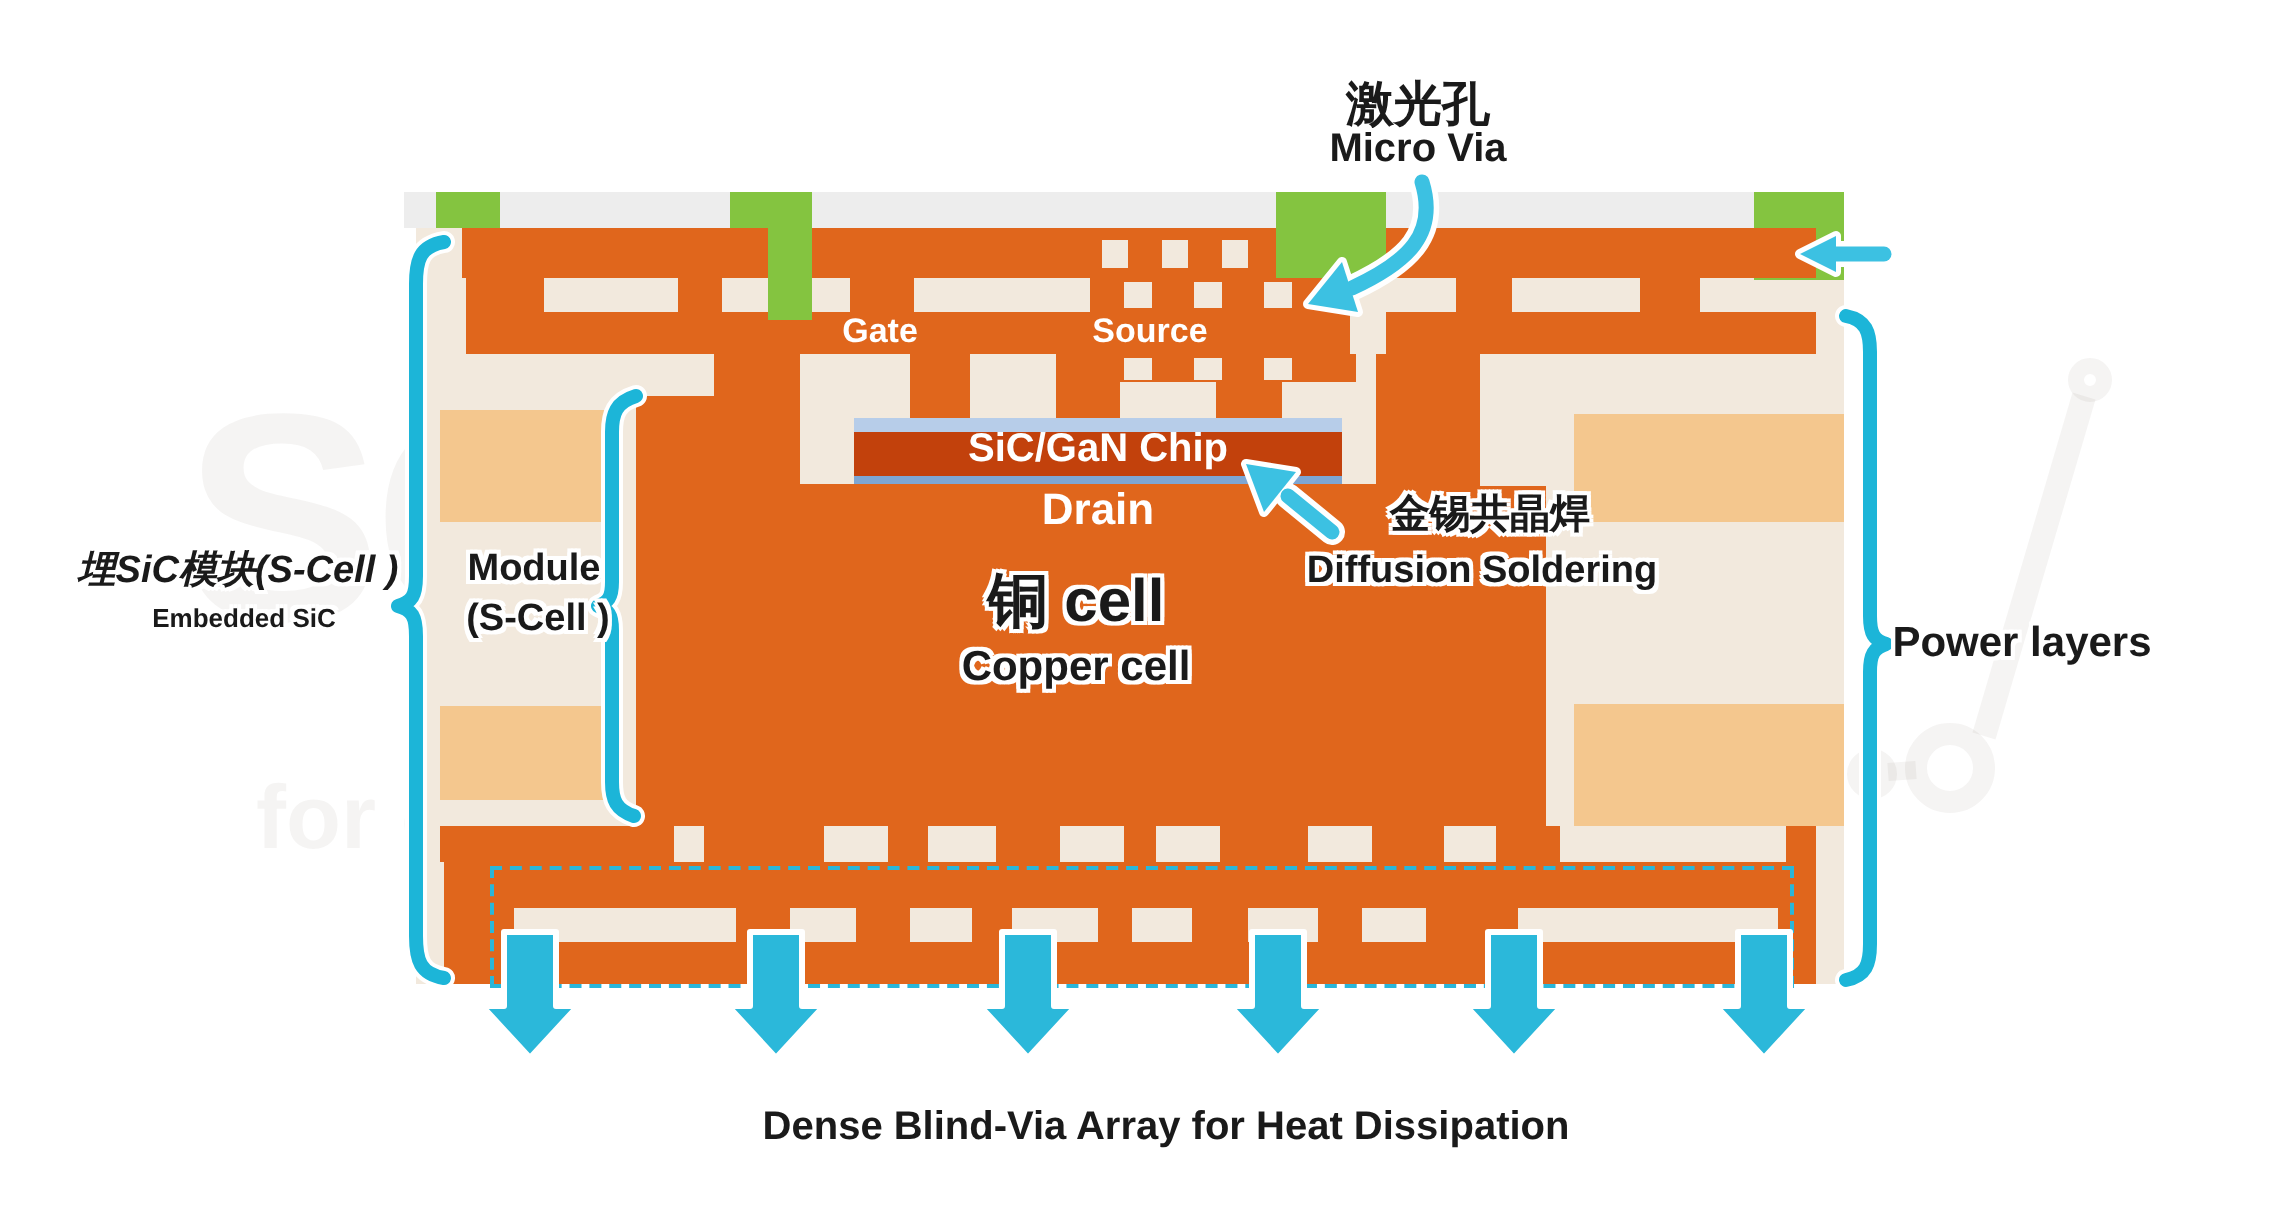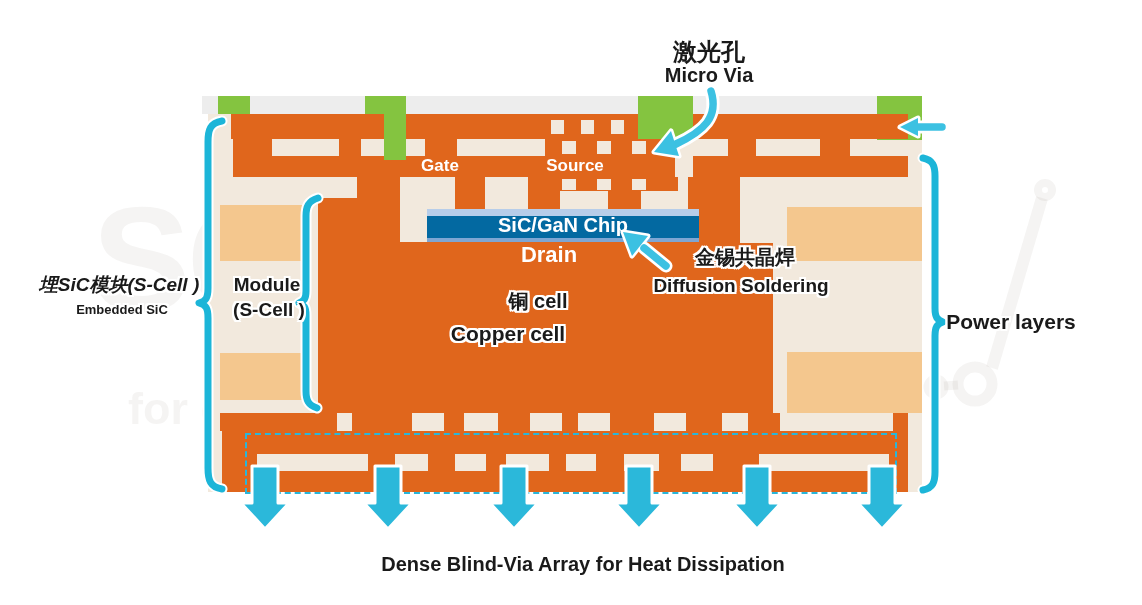--- a/index.html
+++ b/index.html
@@ -14,21 +14,21 @@
   .graybar{background:#ededed;}
   .lbl{position:absolute;font-weight:bold;color:#1a1a1a;white-space:nowrap;z-index:7;
        transform:translate(-50%,-50%);}
   .outline{text-shadow:-2px -2px 0 #fff,2px -2px 0 #fff,-2px 2px 0 #fff,2px 2px 0 #fff,
            0 -2px 0 #fff,0 2px 0 #fff,-2px 0 0 #fff,2px 0 0 #fff;}
   .whitetxt{color:#fff;transform:translate(-50%,-50%);position:absolute;font-weight:bold;
             white-space:nowrap;z-index:6;}
   .wm{position:absolute;font-weight:bold;color:rgba(80,60,40,0.055);white-space:nowrap;z-index:1;}
   .lay{z-index:2;}
   .lay3{z-index:3;}
-  #chip{position:absolute;left:427px;top:209px;width:272px;height:29px;background:#0369a1;
+  #chip{position:absolute;left:427px;top:209px;width:244px;height:29px;background:#c2410c;
         border-bottom:4px solid #7ea6d3;z-index:4;}
   #chip .chiptop{position:absolute;left:0;top:0;width:100%;height:7px;background:#b7cde9;}
   #chip .chiplabel{position:absolute;left:50%;top:56%;transform:translate(-50%,-50%);
         color:#fff;font-weight:bold;font-size:20px;white-space:nowrap;}
   #dashbox{position:absolute;left:245px;top:433px;width:648px;height:57px;
         border:2px dashed #2ab6d9;z-index:5;}
   #overlay{position:absolute;left:0;top:0;z-index:6;pointer-events:none;}
 </style>
 </head>
 <body>
@@ -121,22 +121,22 @@
     <div class="chiptop"></div>
     <div class="chiplabel">SiC/GaN Chip</div>
   </div>
 
   <div id="dashbox"></div>
 
   <div class="whitetxt" style="left:440px;top:166px;font-size:17px;">Gate</div>
   <div class="whitetxt" style="left:575px;top:166px;font-size:17px;">Source</div>
   <div class="whitetxt" style="left:549px;top:255px;font-size:22px;">Drain</div>
 
-  <div class="lbl outline" style="left:538px;top:301px;font-size:20px;">铜 cell</div>
-  <div class="lbl outline" style="left:508px;top:334px;font-size:21px;">Copper cell</div>
+  <div class="lbl outline" style="left:538px;top:301px;font-size:30px;">铜 cell</div>
+  <div class="lbl outline" style="left:538px;top:334px;font-size:21px;">Copper cell</div>
   <div class="lbl outline" style="left:709px;top:52px;font-size:24px;">激光孔</div>
   <div class="lbl outline" style="left:709px;top:75px;font-size:20px;">Micro Via</div>
   <div class="lbl outline" style="left:745px;top:257px;font-size:20px;">金锡共晶焊</div>
   <div class="lbl outline" style="left:741px;top:286px;font-size:19px;">Diffusion Soldering</div>
   <div class="lbl outline" style="left:119px;top:285px;font-size:19px;font-style:italic;">埋SiC模块(S-Cell )</div>
   <div class="lbl outline" style="left:122px;top:309px;font-size:13px;">Embedded SiC</div>
   <div class="lbl outline" style="left:267px;top:285px;font-size:19px;">Module</div>
   <div class="lbl outline" style="left:269px;top:310px;font-size:19px;">(S-Cell )</div>
   <div class="lbl outline" style="left:1011px;top:322px;font-size:21px;">Power layers</div>
   <div class="lbl outline" style="left:583px;top:564px;font-size:20px;">Dense Blind-Via Array for Heat Dissipation</div>

